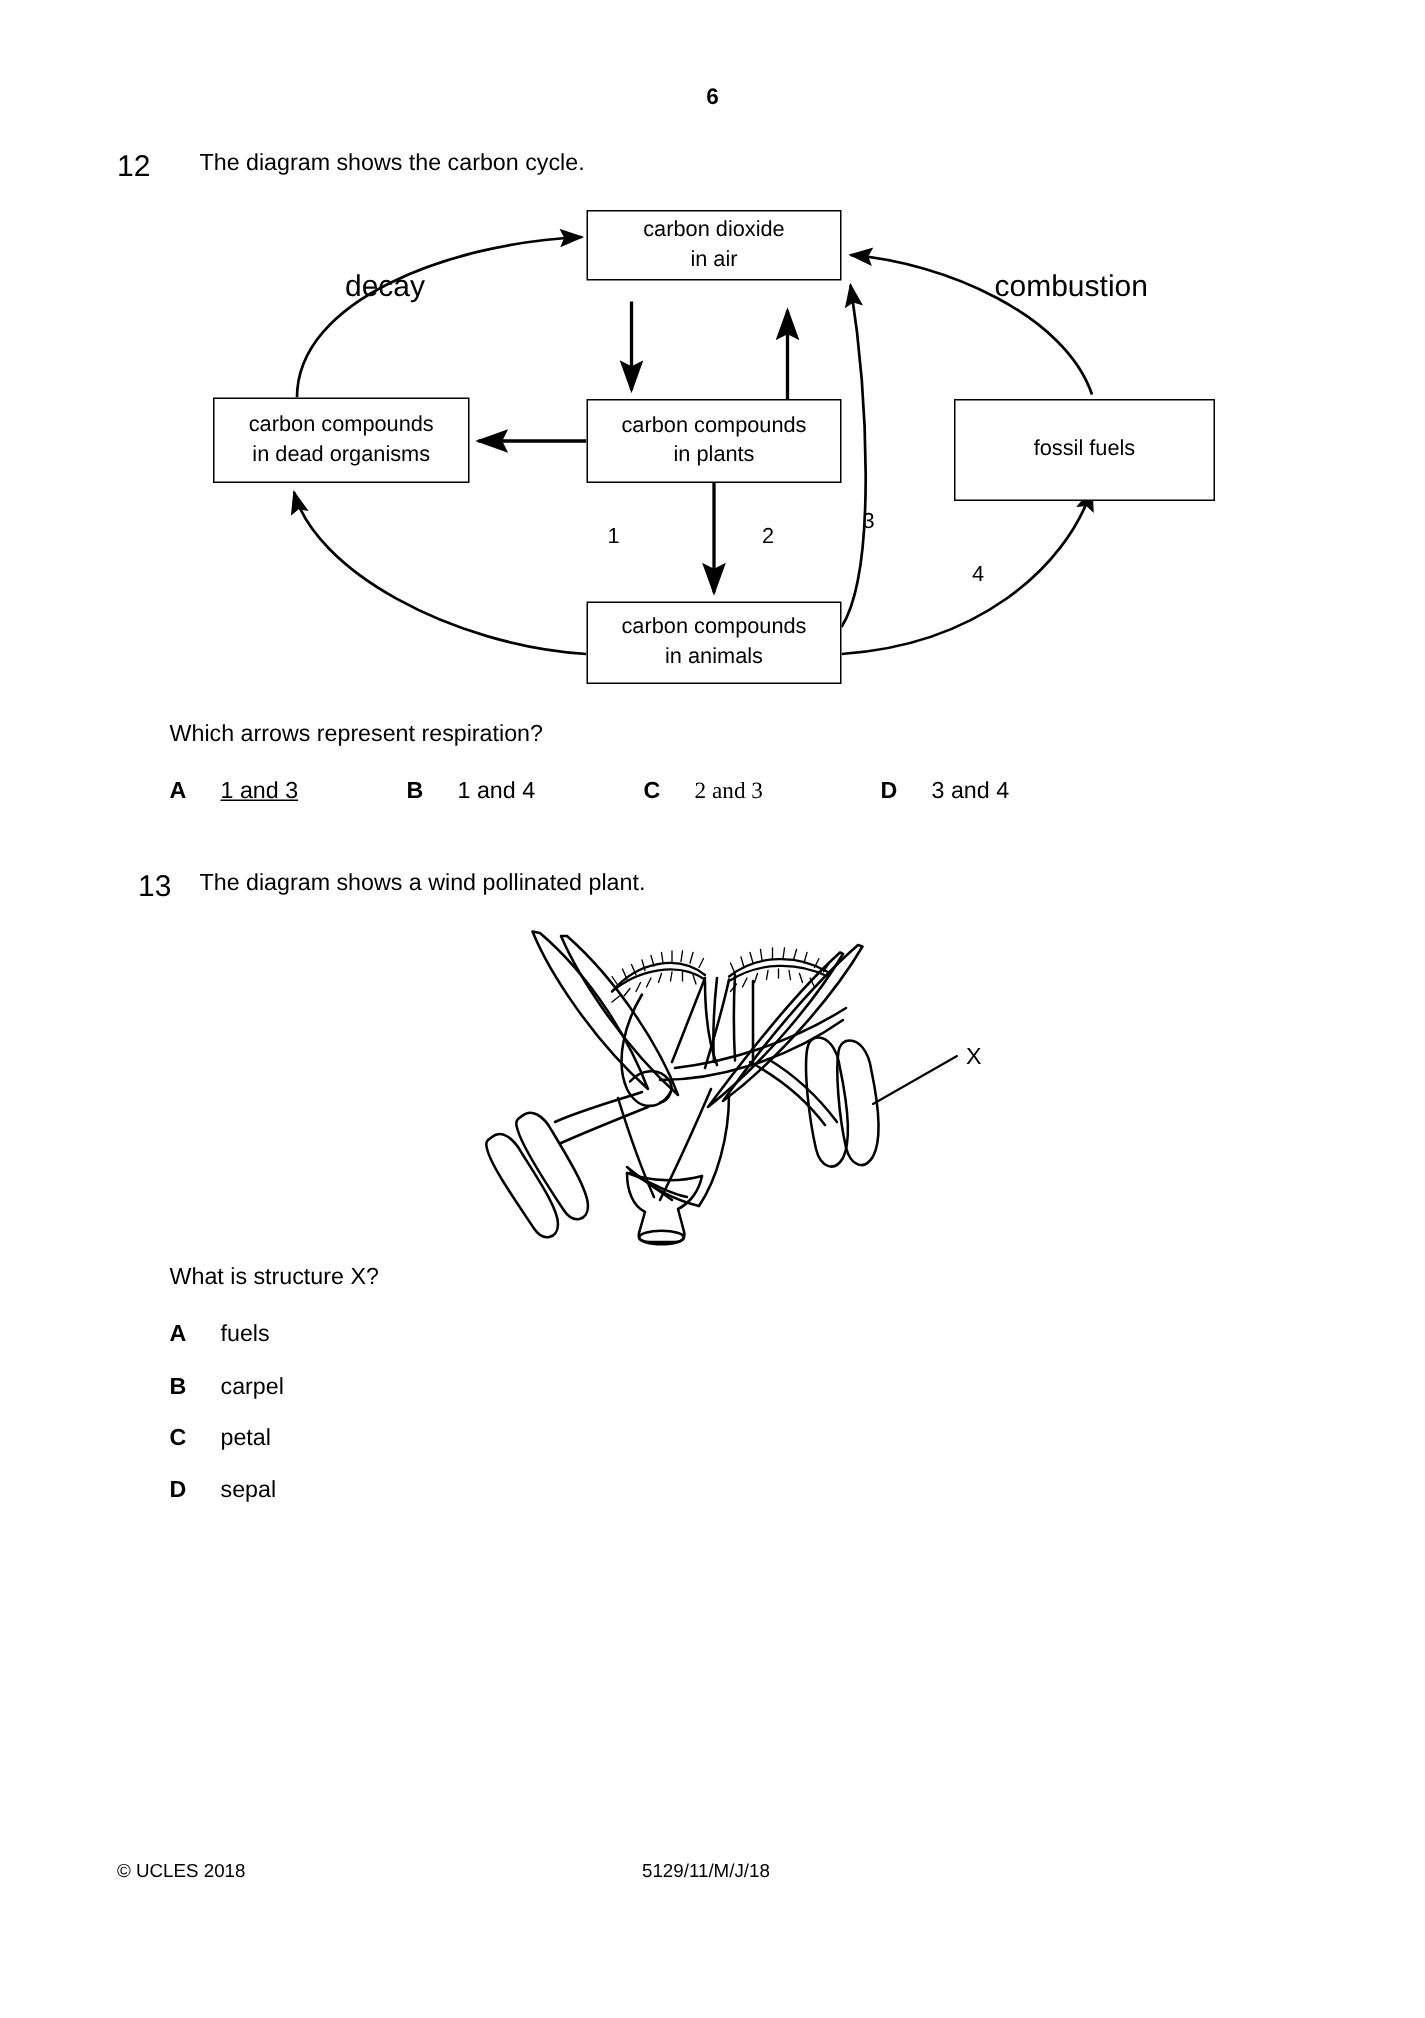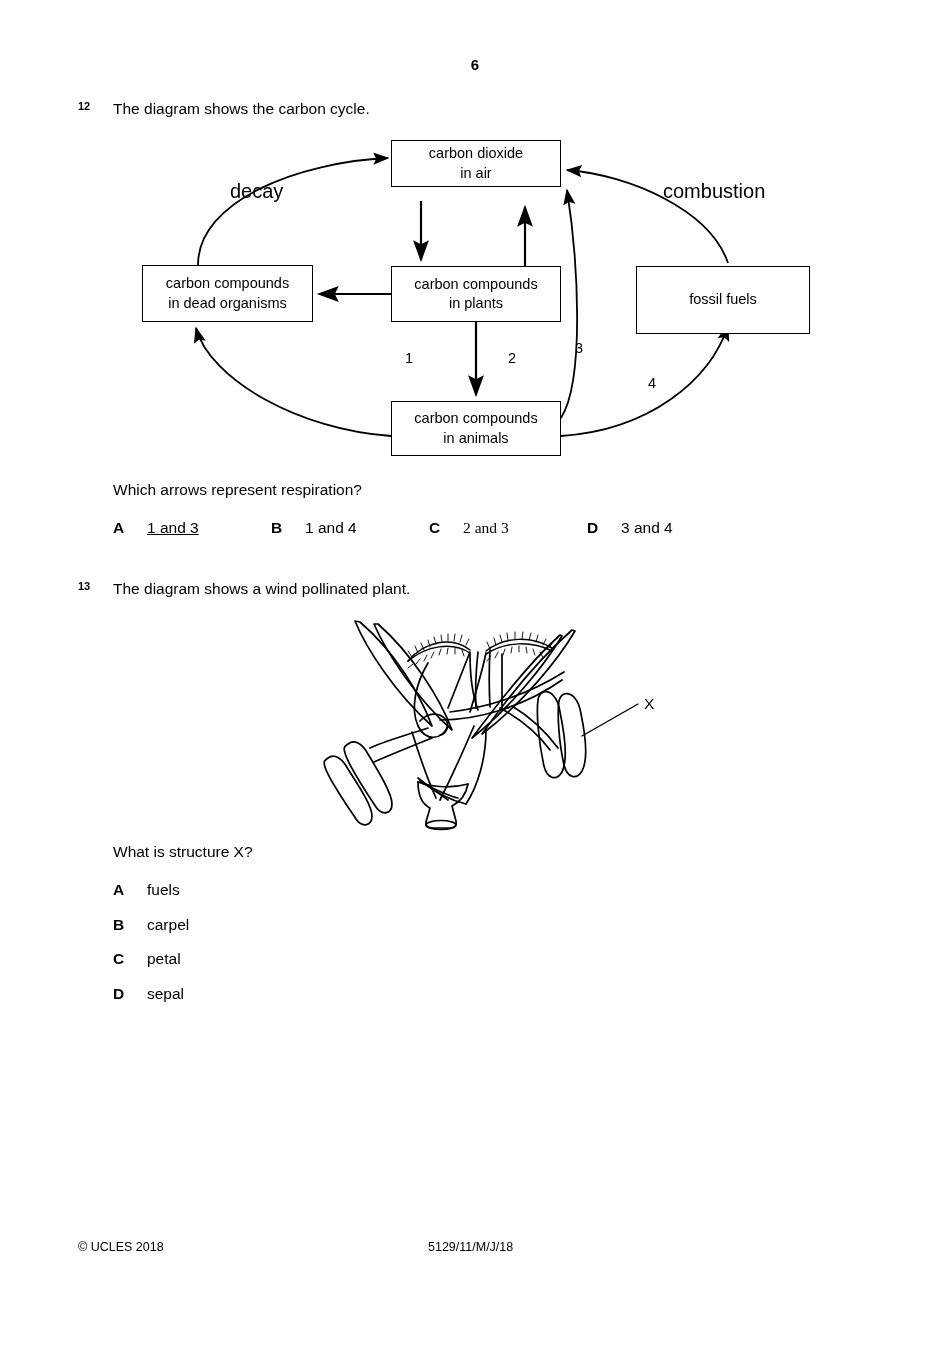--- a/index.html
+++ b/index.html
@@ -23,25 +23,26 @@
   .page-number {
     top: 56px;
     left: 0;
     width: 950px;
     text-align: center;
     font-size: 15px;
     font-weight: bold;
   }
 
   .qnum {
-    font-size: 11px;
-    font-weight: bold;
+    font-size: 20px;
+    font-weight: normal;
   }
   .qtext {
     font-size: 15.5px;
+    margin-left: 20px;
   }
 
   
   #q12-num { left: 78px; top: 100px; }
   #q12-text { left: 113px; top: 100px; }
 
   #carbon-diagram {
     left: 130px;
     top: 130px;
     width: 700px;
@@ -79,21 +80,21 @@
   #box-fossil   { left: 506px; top: 136px; width: 174px; height: 68px; }
 
   #label-decay      { left: 100px; top: 50px; }
   #label-combustion { left: 533px; top: 50px; }
   #num-1 { left: 275px; top: 220px; }
   #num-2 { left: 378px; top: 220px; }
   #num-3 { left: 445px; top: 210px; }
   #num-4 { left: 518px; top: 245px; }
 
   
-  #q13-num { left: 78px; top: 580px; text-align: center; }
+  #q13-num { left: 92px; top: 580px; text-align: center; }
   #q13-text { left: 113px; top: 580px; }
 
   #flower-diagram {
     left: 300px;
     top: 608px;
     width: 370px;
     height: 225px;
   }
 
   #q12-question { left: 113px; top: 481px; font-size: 15.5px; }

